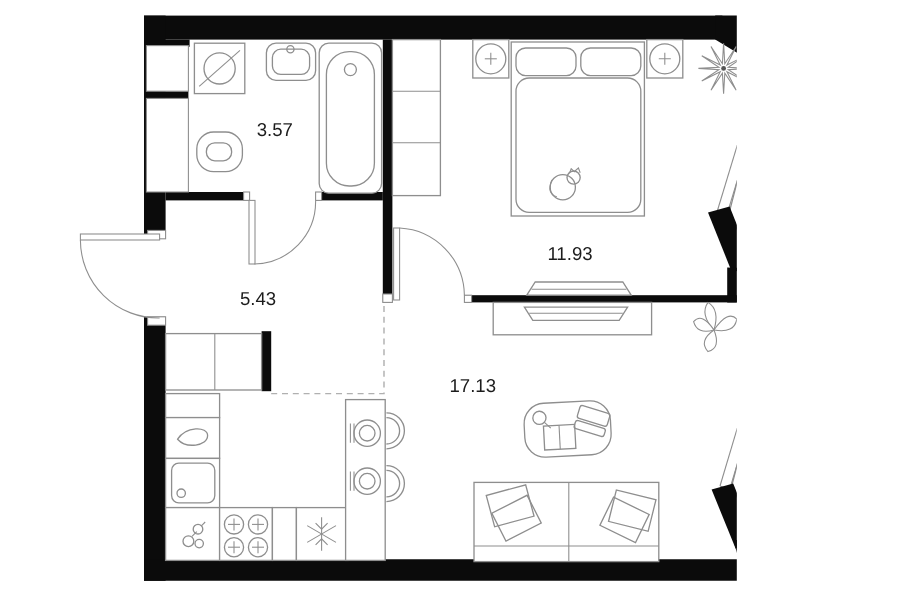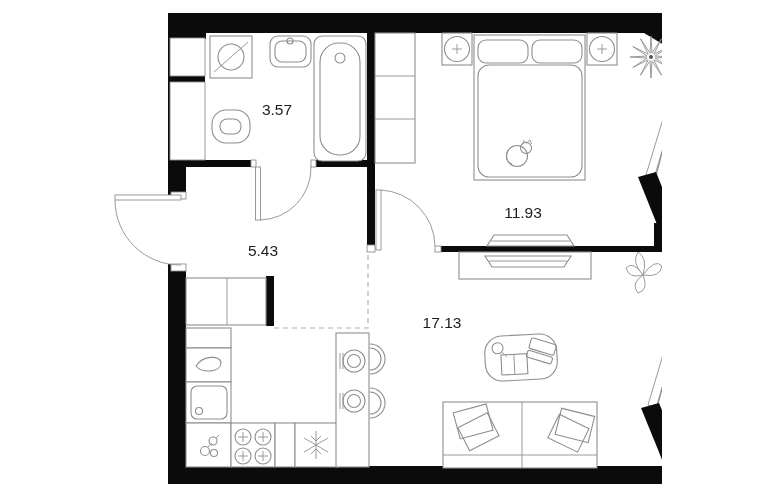--- a/index.html
+++ b/index.html
@@ -1,17 +1,17 @@
 <!DOCTYPE html>
 <html style="--wall: #0b0b0b; --line: #8e8e8e; --dash: #b0b0b0; --text: #1c1c1c; --bg: #ffffff;"><head>
 <meta charset="utf-8">
 <style>
   html,body{margin:0;padding:0;background:var(--bg,#fff);}
   .stage{position:relative;width:614px;height:500px;background:var(--bg,#fff);overflow:hidden;
-         font-family:"Liberation Sans",sans-serif;margin-left:48px;}
+         font-family:"Liberation Sans",sans-serif;}
   svg{display:block}
   .wall{fill:var(--wall,#0b0b0b);stroke:none}
   .f{fill:#fff;stroke:var(--line,#8e8e8e);stroke-width:1.1}
   .fn{fill:none;stroke:var(--line,#8e8e8e);stroke-width:1.1}
   .fthin{fill:none;stroke:var(--line,#8e8e8e);stroke-width:.9}
   .jamb{fill:#fff;stroke:var(--line,#8e8e8e);stroke-width:.9}
   .dash{fill:none;stroke:var(--dash,#b0b0b0);stroke-width:1.2;stroke-dasharray:5 4}
   .lbl{font-family:"Liberation Sans",sans-serif;font-size:15.5px;fill:var(--text,#1c1c1c)}
 </style>
 </head>

